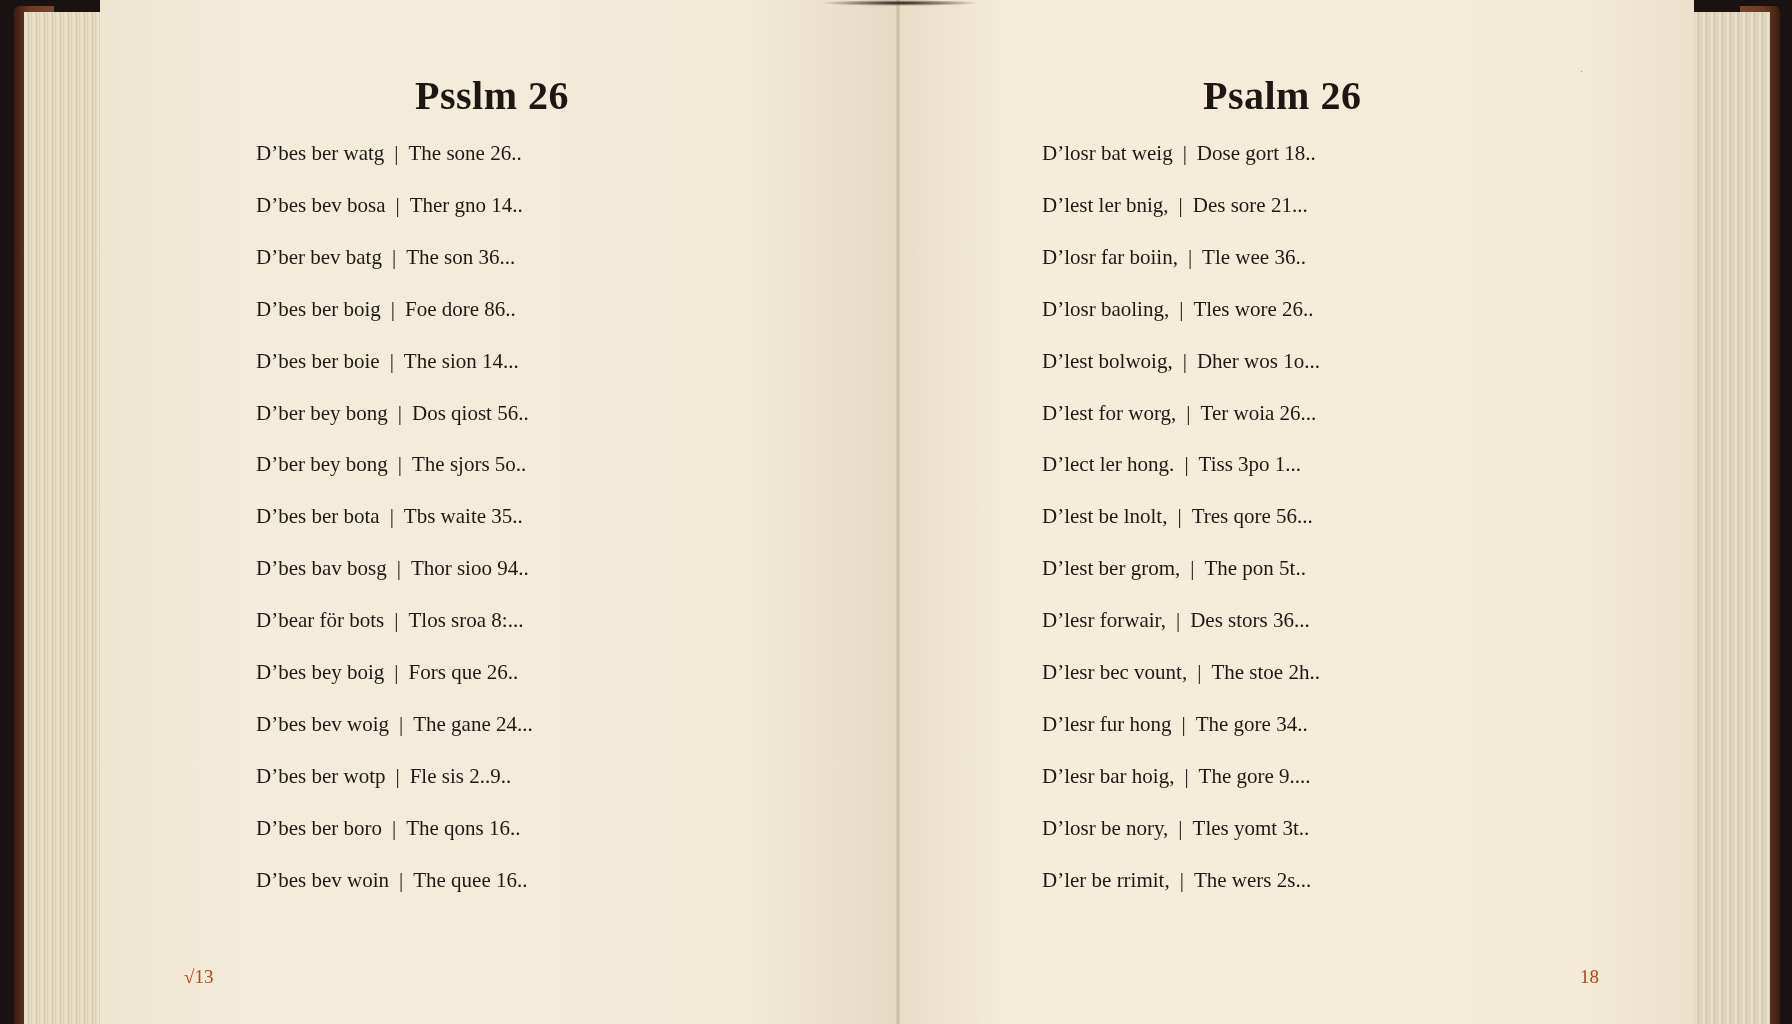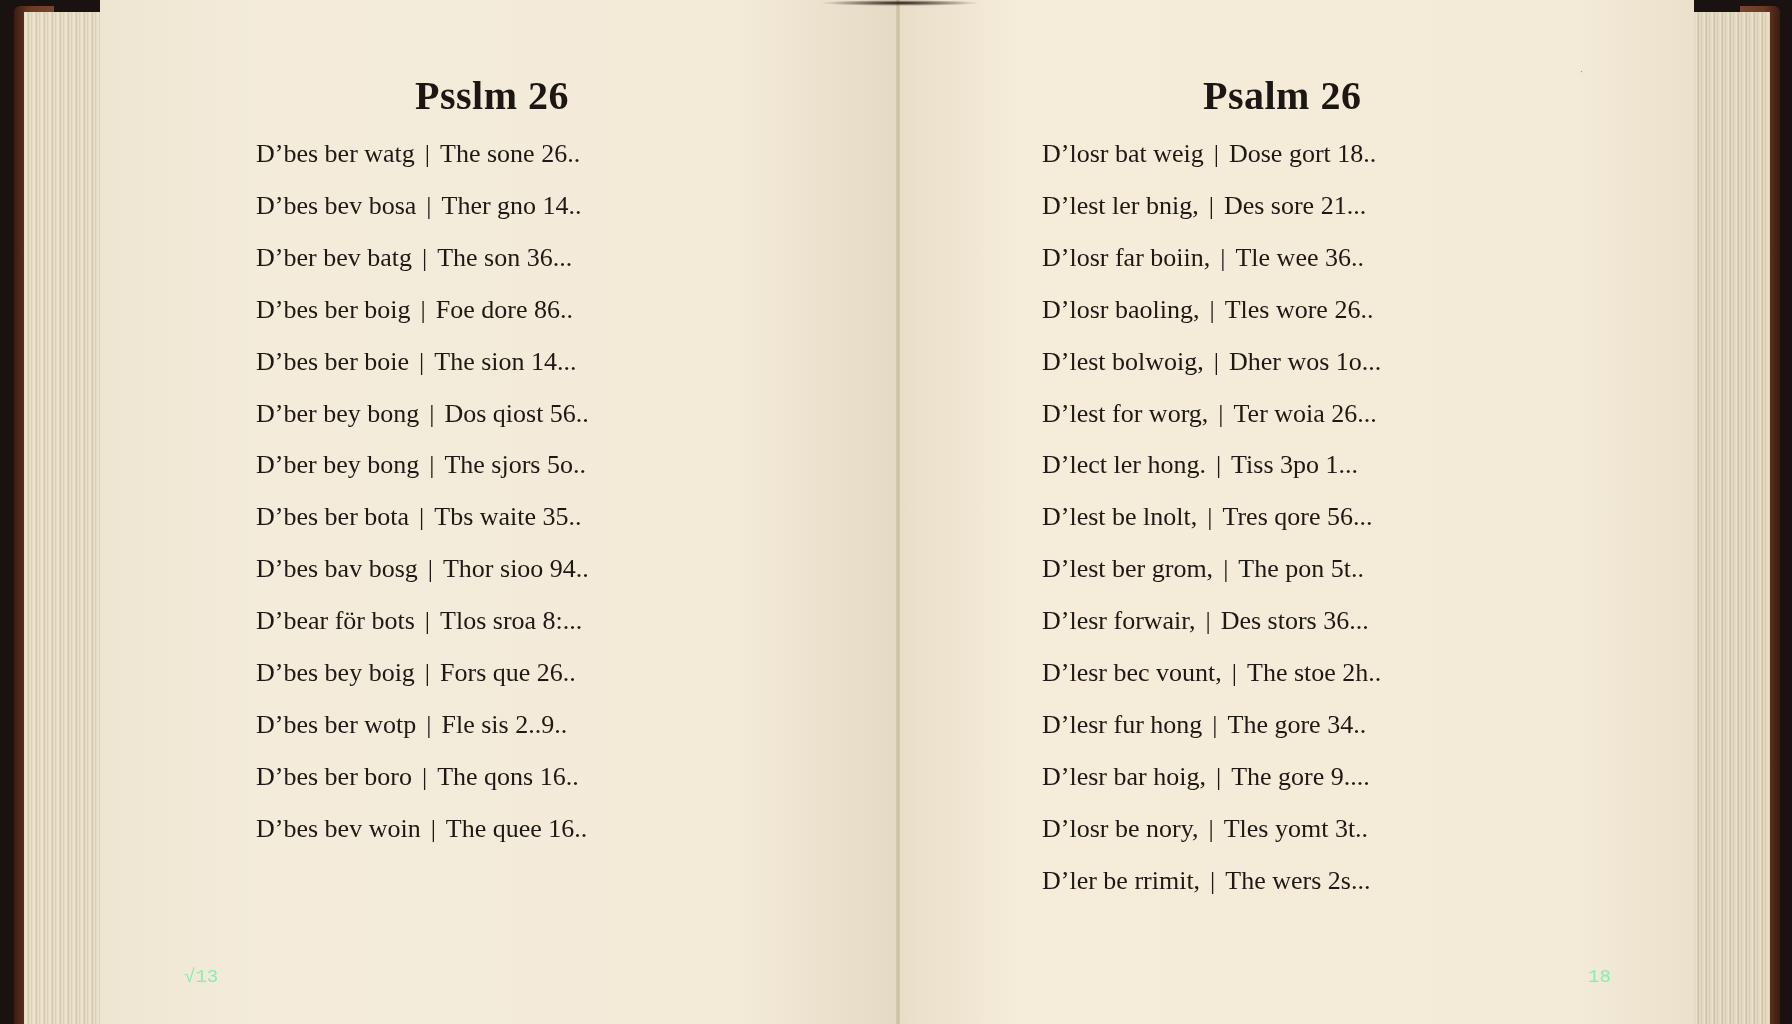--- a/index.html
+++ b/index.html
@@ -61,31 +61,31 @@
     }
     .title-left { left: 415px; }
     .title-right { left: 1203px; }
     .lines {
       position: absolute; top: 128px; margin: 0; padding: 0; list-style: none;
     }
     .lines-left { left: 256px; }
     .lines-right { left: 1042px; }
     .lines li {
       font-family: "Liberation Serif", serif;
-      font-size: 26px; line-height: 51.9px; color: #1e1914;
+      font-size: 21px; line-height: 51.9px; color: #1e1914;
       white-space: nowrap;
     }
     .lines li .sep { padding: 0 10px; }
     .page-number {
       position: absolute; top: 966px;
-      font-family: Liberation Mono, monospace;
-      font-size: 19px; color: #86efac;
+      font-family: Liberation Serif, serif;
+      font-size: 19px; color: #c2410c;
     }
     .page-number-left { left: 184px; }
-    .page-number-right { left: 1580px; margin-left: 8px; }
+    .page-number-right { left: 1580px; }
     .speck {
       position: absolute; left: 1580px; top: 66px; width: 8px; height: 6px;
       color: #9a9080; font-size: 10px;
     }
   </style>
 </head>
 <body>
 
 <div class="book">
   <div class="cover-left"></div>
@@ -106,20 +106,21 @@
       <li><span>D’bes bev bosa</span><span class="sep">|</span><span>Ther gno 14..</span></li>
       <li><span>D’ber bev batg</span><span class="sep">|</span><span>The son 36...</span></li>
       <li><span>D’bes ber boig</span><span class="sep">|</span><span>Foe dore 86..</span></li>
       <li><span>D’bes ber boie</span><span class="sep">|</span><span>The sion 14...</span></li>
       <li><span>D’ber bey bong</span><span class="sep">|</span><span>Dos qiost 56..</span></li>
       <li><span>D’ber bey bong</span><span class="sep">|</span><span>The sjors 5o..</span></li>
       <li><span>D’bes ber bota</span><span class="sep">|</span><span>Tbs waite 35..</span></li>
       <li><span>D’bes bav bosg</span><span class="sep">|</span><span>Thor sioo 94..</span></li>
       <li><span>D’bear för bots</span><span class="sep">|</span><span>Tlos sroa 8:...</span></li>
       <li><span>D’bes bey boig</span><span class="sep">|</span><span>Fors que 26..</span></li>
+      <li><span>D’bes bev woig</span><span class="sep">|</span><span>The gane 24...</span></li>
       <li><span>D’bes ber wotp</span><span class="sep">|</span><span>Fle sis 2..9..</span></li>
       <li><span>D’bes ber boro</span><span class="sep">|</span><span>The qons 16..</span></li>
       <li><span>D’bes bev woin</span><span class="sep">|</span><span>The quee 16..</span></li>
     </ul>
   <ul class="lines lines-right" id="lines-right">
       <li><span>D’losr bat weig</span><span class="sep">|</span><span>Dose gort 18..</span></li>
       <li><span>D’lest ler bnig,</span><span class="sep">|</span><span>Des sore 21...</span></li>
       <li><span>D’losr far boiin,</span><span class="sep">|</span><span>Tle wee 36..</span></li>
       <li><span>D’losr baoling,</span><span class="sep">|</span><span>Tles wore 26..</span></li>
       <li><span>D’lest bolwoig,</span><span class="sep">|</span><span>Dher wos 1o...</span></li>

